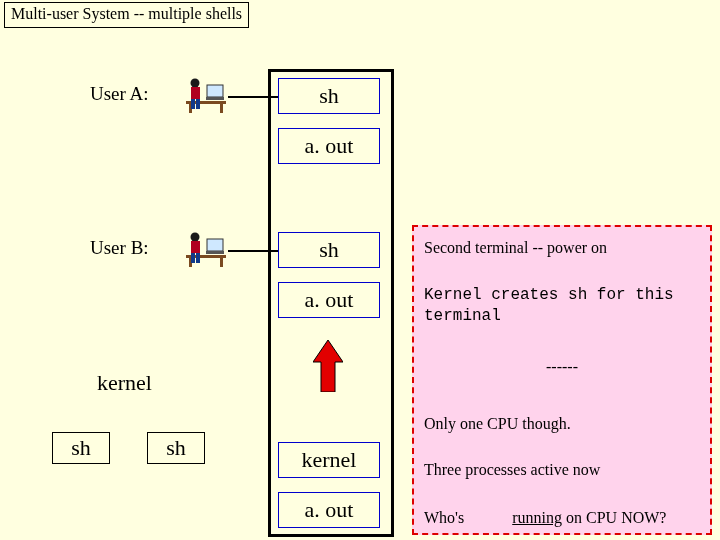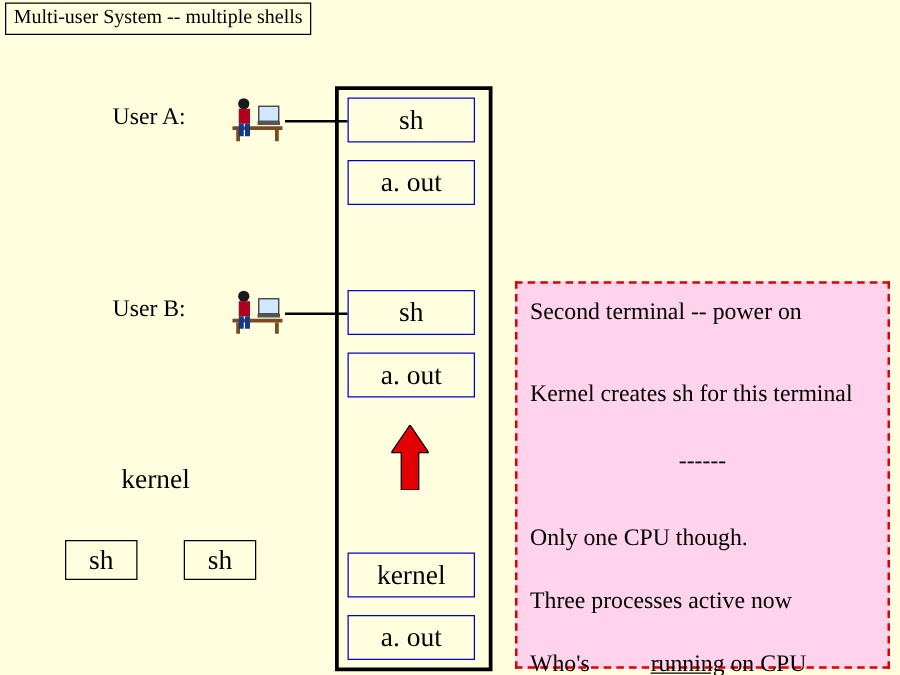--- a/index.html
+++ b/index.html
@@ -30,21 +30,21 @@
   .kernel-label{font-size:22px;}
   .sh-small{
     border:1px solid #000;
     text-align:center;
     font-size:22px;
     padding:2px 0;
   }
   .pinkbox{
     border:2px dashed #d00;
     background:#ffd3ec;
-    font-size:19px;
+    font-size:16px;
     line-height:1.35;
     padding:8px 10px;
   }
   .dashes{text-align:center;}
   .underline{text-decoration:underline;margin-left:44px;}
   
   .person{width:44px;height:40px;}
   .person svg{width:100%;height:100%;display:block;}
   
   .arrow{width:30px;height:52px;}
@@ -103,20 +103,20 @@
   </svg>
 </div>
 
 <div class="abs kernel-label" style="left:97px;top:370px;">kernel</div>
 
 <div class="abs sh-small" style="left:52px;top:432px;width:56px;">sh</div>
 <div class="abs sh-small" style="left:147px;top:432px;width:56px;">sh</div>
 
 <div class="abs pinkbox" style="left:412px;top:225px;width:276px;height:290px;">
   <div style="margin-top:2px;">Second terminal  -- power on</div>
-  <div style="margin-top:40px;">Kernel creates sh for this terminal</div>
+  <div style="margin-top:26px;font-family:Liberation Mono, monospace;">Kernel creates sh for this terminal</div>
   <div class="dashes" style="margin-top:28px;">------</div>
   <div style="margin-top:36px;">Only one CPU though.</div>
   <div style="margin-top:24px;">Three processes active now</div>
   <div style="margin-top:26px;">
     <span>Who's </span><span class="underline">running</span><span> on CPU NOW?</span>
   </div>
 </div>
 
 </body></html>

